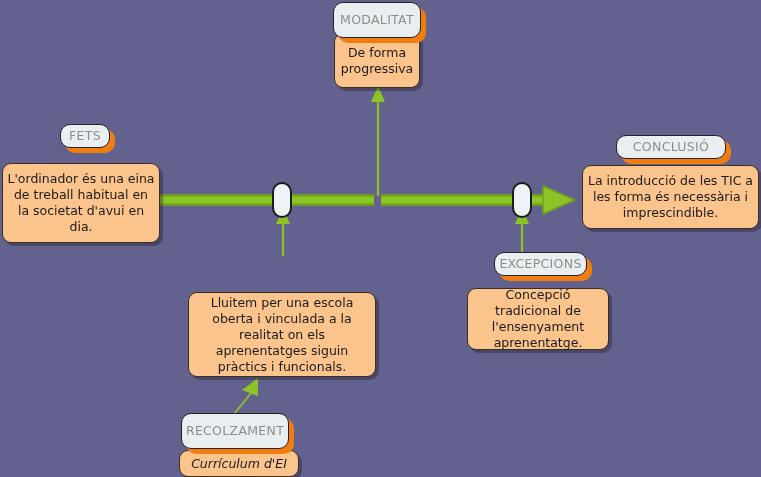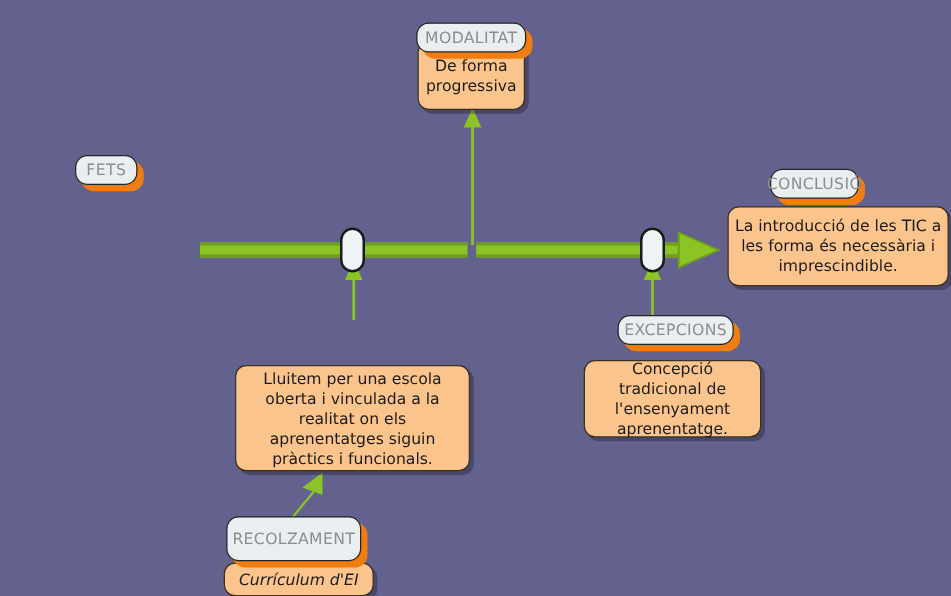--- a/index.html
+++ b/index.html
@@ -118,37 +118,40 @@
     </g>
   </svg>
 
   <div class="knot" style="left:272px; top:182px;"></div>
   <div class="knot" style="left:512px; top:182px;"></div>
 
   <div class="label" style="left:60px; top:124px; width:50px; height:24px;">
     <span>FETS</span>
   </div>
 
-  <div class="label" style="left:333px; top:18px; width:88px; height:24px;justify-content:center;">
+  <div class="label" style="left:333px; top:2px; width:88px; height:36px;justify-content:center;">
     <span>MODALITAT</span>
   </div>
 
-  <div class="label" style="left:616px; top:135px; width:71px; height:24px;">
+  <div class="label" style="left:616px; top:135px; width:110px; height:24px;">
     <span>CONCLUSIÓ</span>
   </div>
 
 
   <div class="label" style="left:494px; top:252px; width:93px; height:24px;">
     <span>EXCEPCIONS</span>
   </div>
 
   <div class="label" style="left:181px; top:413px; width:108px; height:36px;text-align:right;">
     <span>RECOLZAMENT</span>
   </div>
 
+  <div class="node" style="left:2px; top:163px; width:158px; height:80px;">
+    <span>L'ordinador és una eina de treball habitual en la societat d'avui en dia.</span>
+  </div>
 
   <div class="node" style="left:334px; top:33px; width:86px; height:55px;">
     <span>De forma progressiva</span>
   </div>
 
   <div class="node" style="left:582px; top:165px; width:177px; height:64px;">
     <span>La introducció de les TIC a les forma és necessària i imprescindible.</span>
   </div>
 
   <div class="node" style="left:188px; top:292px; width:188px; height:85px;">

